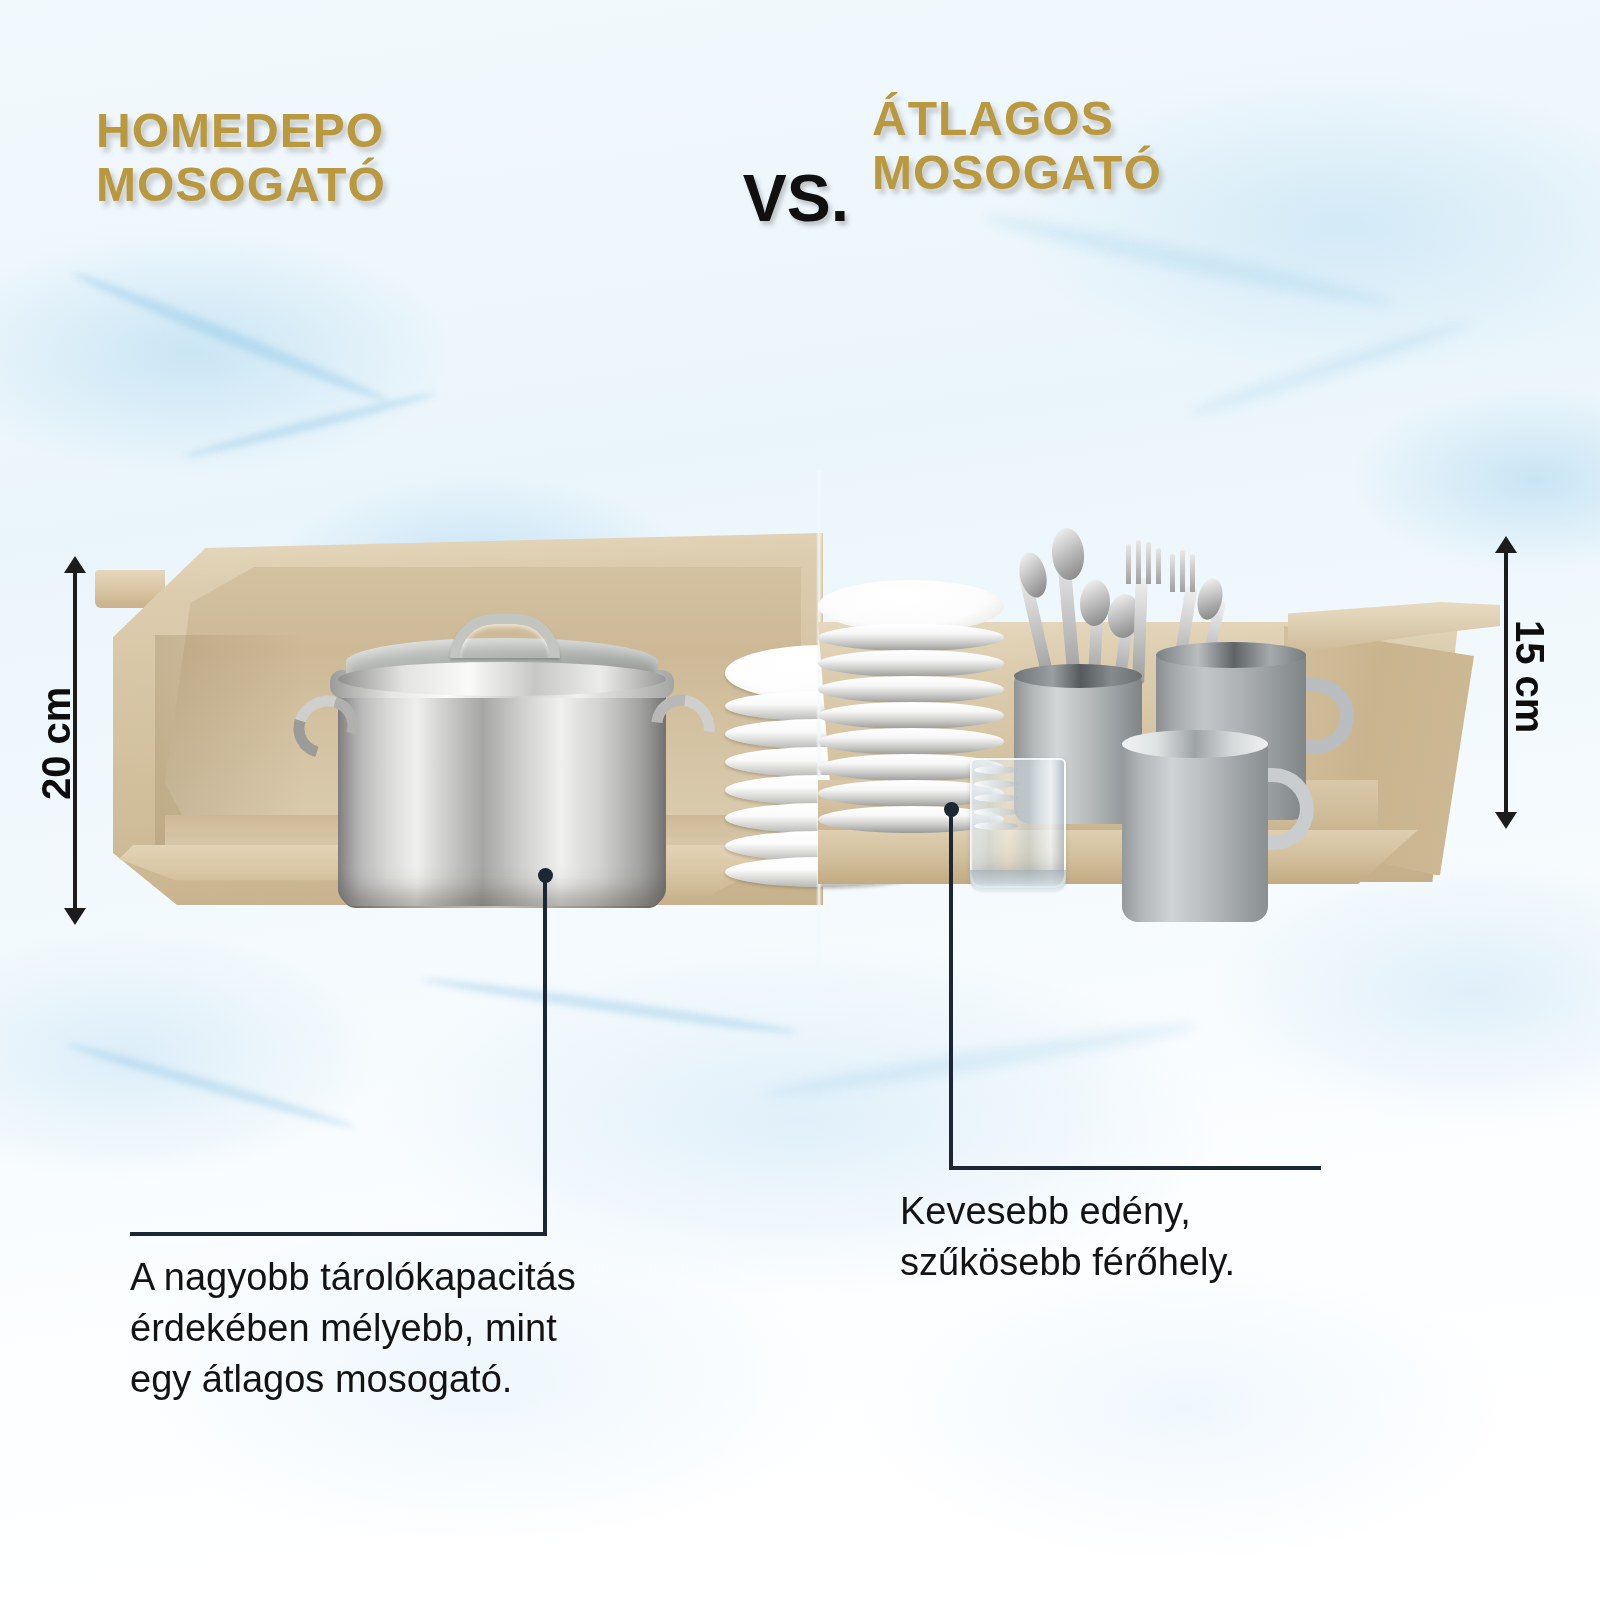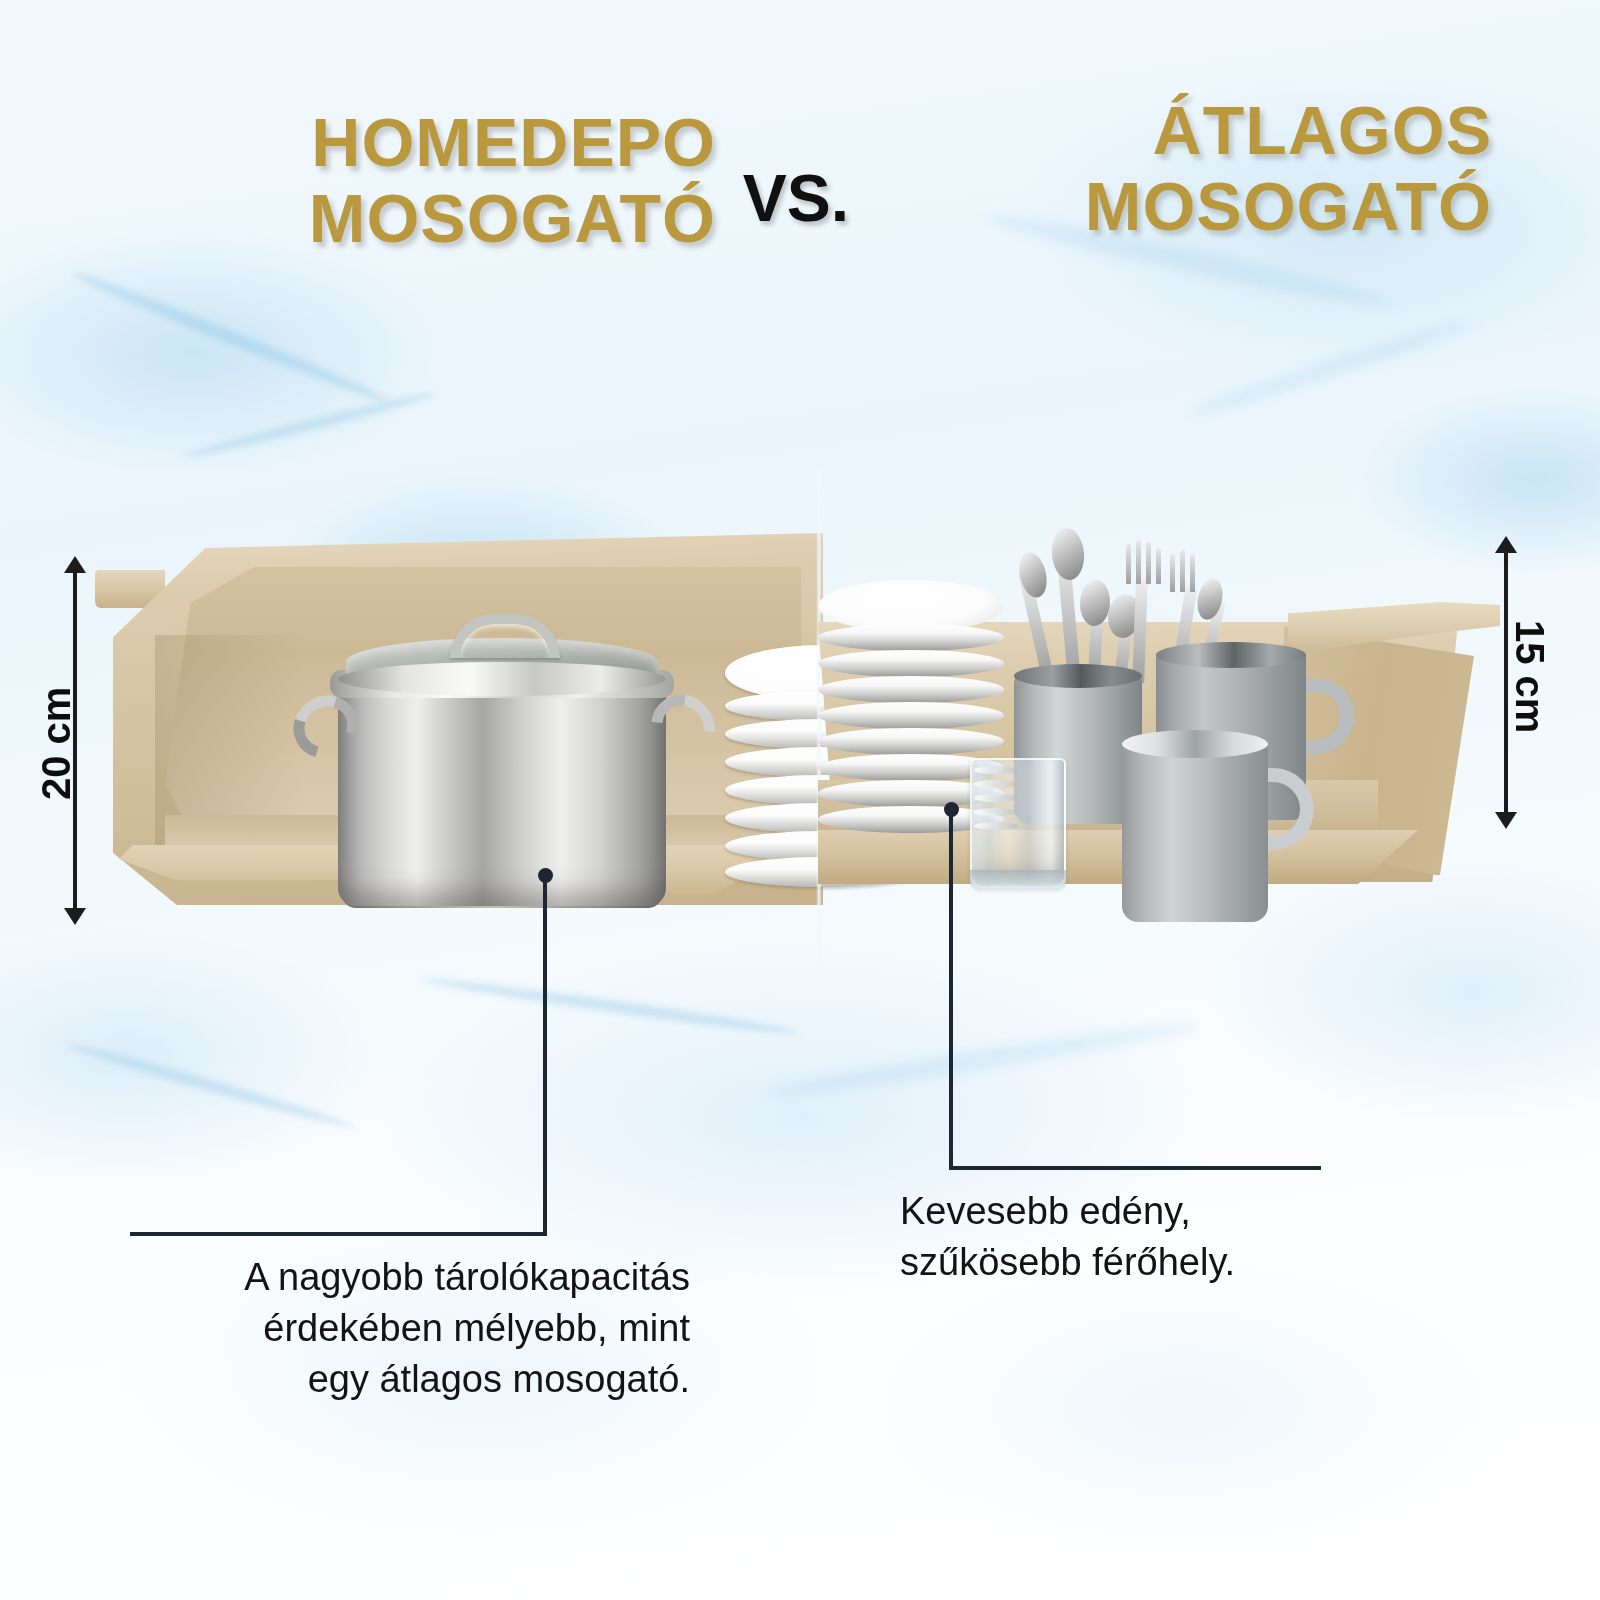--- a/index.html
+++ b/index.html
@@ -26,26 +26,26 @@
       linear-gradient(172deg,#f2f9fd 0%, #eaf5fb 30%, #f4fafd 55%, #fdfeff 78%, #ffffff 100%);
   }
   
   .vein { position:absolute; background:rgba(120,185,225,.30); border-radius:50%; filter:blur(3px); }
   .vein2 { position:absolute; background:rgba(140,200,232,.22); border-radius:50%; filter:blur(6px); }
 
   
   .hdr-left, .hdr-right {
     position:absolute;
     font-weight:bold;
-    font-size:68px;
+    font-size:48px;
     line-height:1.12;
     letter-spacing:1px;
     color:#b9983e;
     text-shadow:4px 5px 5px rgba(120,120,120,.35);
-    text-align:right;
+    text-align:left;
     white-space:pre-line;
   }
   .hdr-left  { left:96px;  top:104px; width:620px; }
   .hdr-right { left:872px; top:92px;  width:620px; }
 
   .vs {
     position:absolute; left:716px; top:160px; width:160px;
     font-weight:bold; font-size:66px; color:#101010;
     text-align:center;
     text-shadow:3px 4px 4px rgba(120,120,120,.40);
@@ -291,21 +291,21 @@
   .lead { position:absolute; background:#1d2733; }
   .lead-dot {
     position:absolute; width:15px; height:15px; border-radius:50%;
     background:#1d2733;
   }
   .caption {
     position:absolute;
     font-size:38px; line-height:1.34; color:#131313;
     white-space:pre-line;
   }
-  .caption.l { left:130px; top:1252px; width:560px; text-align:right; }
+  .caption.l { left:130px; top:1252px; width:560px; text-align:left; }
   .caption.r { left:900px; top:1186px; width:440px; text-align:left; }
 </style>
 </head>
 <body>
 
 <div class="bg">
   <div class="vein" style="left:60px;  top:330px; width:340px; height:14px; transform:rotate(22deg);"></div>
   <div class="vein" style="left:180px; top:420px; width:260px; height:10px; transform:rotate(-14deg);"></div>
   <div class="vein2" style="left:980px; top:250px; width:420px; height:22px; transform:rotate(12deg);"></div>
   <div class="vein2" style="left:1180px;top:360px; width:300px; height:16px; transform:rotate(-18deg);"></div>

